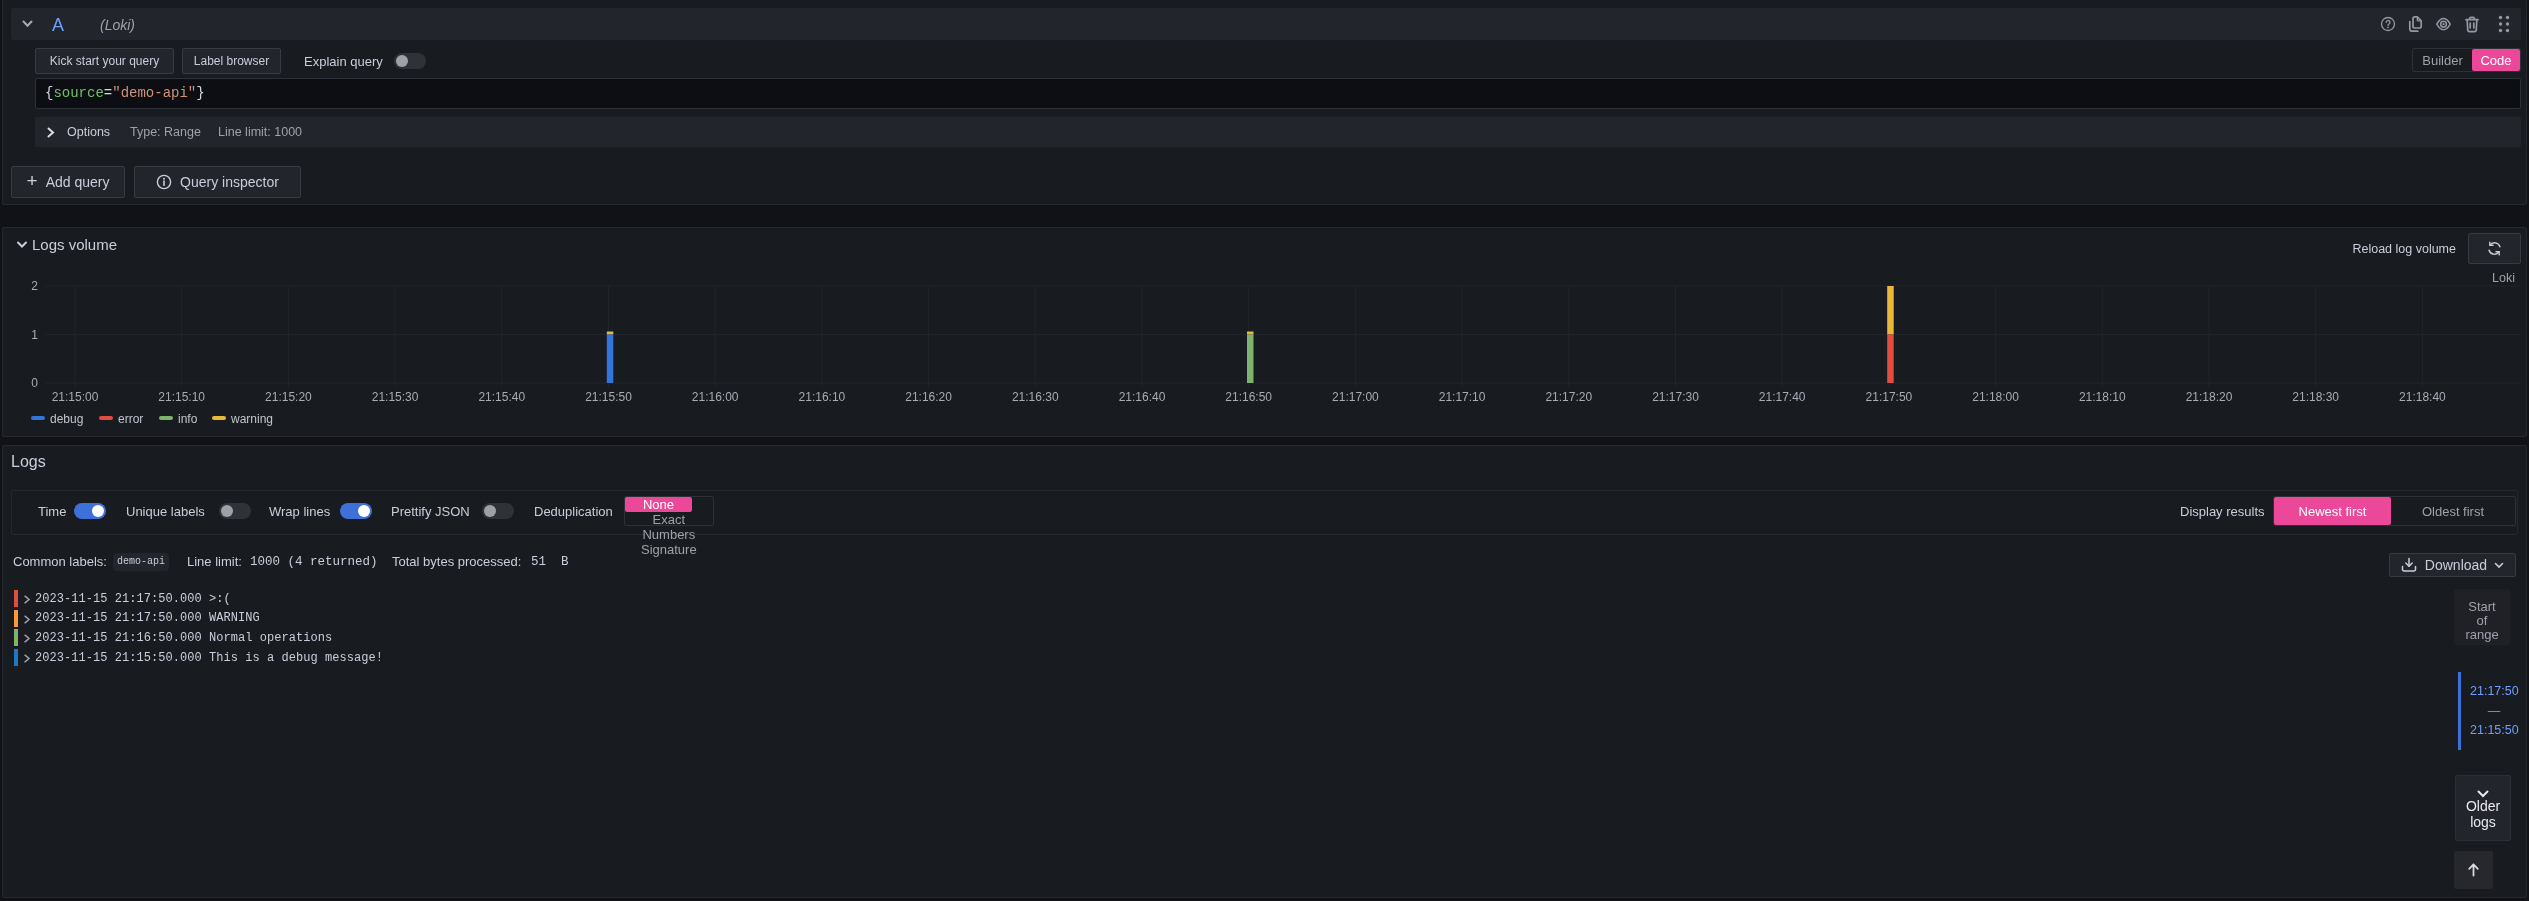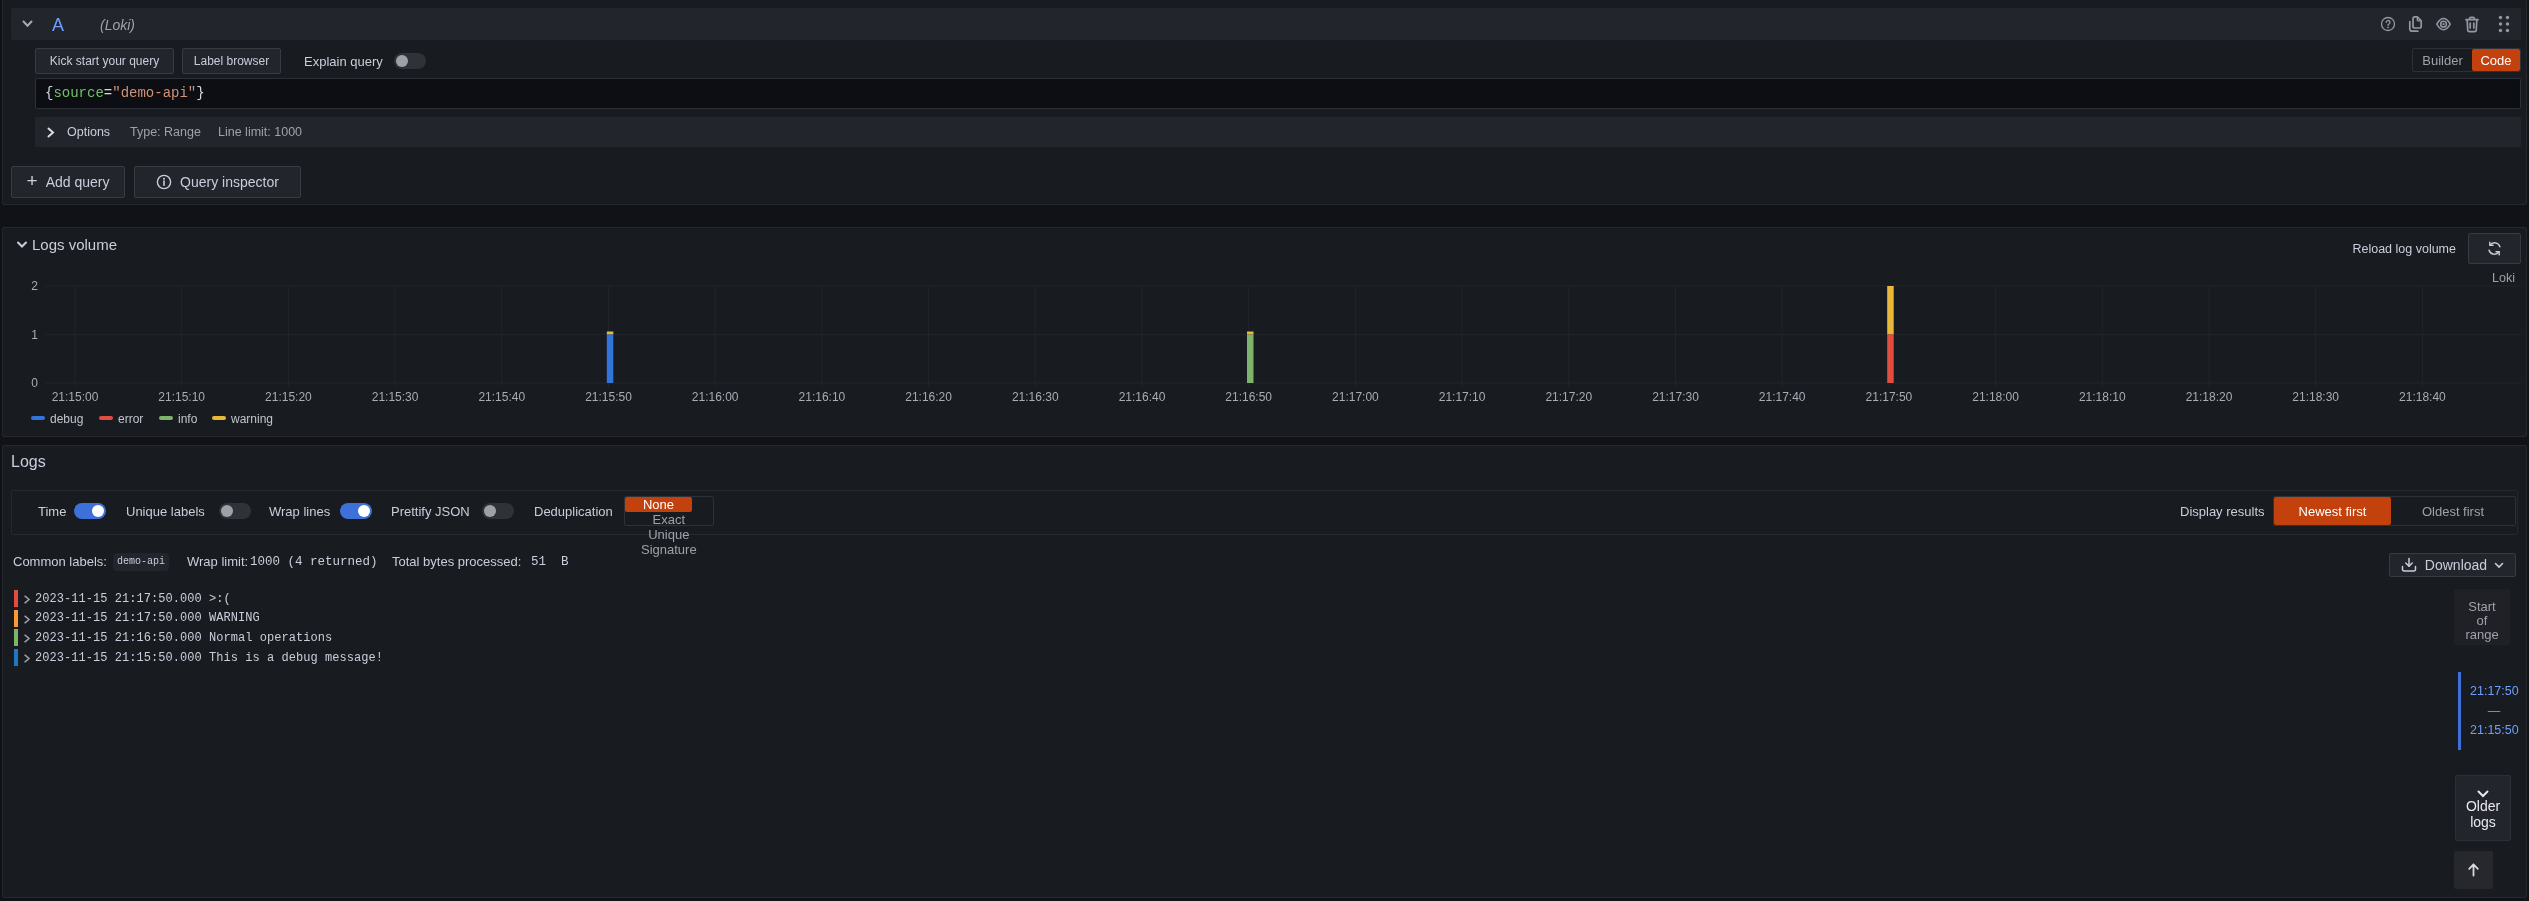--- a/index.html
+++ b/index.html
@@ -4,21 +4,21 @@
 <style>
 * { margin:0; padding:0; box-sizing:border-box; }
 html,body { width:2529px; height:901px; background:#111217; font-family:"Liberation Sans",sans-serif; color:#ccccdc; overflow:hidden; position:relative; }
 .abs { position:absolute; }
 .mono { font-family:"Liberation Mono",monospace; }
 .panel { position:absolute; left:2px; width:2525px; background:#181b1f; border:1px solid #26282e; border-radius:2px; }
 .hdrbar { position:absolute; background:#22252b; border-radius:2px; }
 .btn { position:absolute; background:#22252b; border:1px solid #383b42; border-radius:2px; color:#ccccdc; display:flex; align-items:center; justify-content:center; }
 .radio { position:absolute; border:1px solid #2e3138; border-radius:2px; display:flex; align-items:stretch; }
 .radio .opt { display:flex; align-items:center; justify-content:center; color:#9fa1ac; font-size:13px; padding:0 16px; }
-.radio .sel { background:#c2410c; border-radius:2px; color:#fff; font-weight:500; }
+.radio .sel { background:#ec4899; border-radius:2px; color:#fff; font-weight:500; }
 .switch { position:absolute; width:32px; height:16px; border-radius:8px; }
 .switch .knob { position:absolute; top:2px; width:12px; height:12px; border-radius:50%; }
 .sw-on { background:#3d71d9; }
 .sw-on .knob { right:2px; background:#ffffff; }
 .sw-off { background:#2f3239; }
 .sw-off .knob { left:2px; background:#9da1a8; }
 .lbl { position:absolute; font-size:13px; color:#ccccdc; font-weight:500; white-space:nowrap; }
 .dim { color:#9fa1ac; font-weight:400; }
 svg { display:block; }
 </style>
@@ -231,32 +231,32 @@
     <div class="knob"></div>
   </div>
 <div class="lbl" style="left:391px; top:504px;">Prettify JSON</div>
 <div class="switch sw-off" style="left:482px; top:503px;">
     <div class="knob"></div>
   </div>
 <div class="lbl" style="left:534px; top:504px;">Deduplication</div>
 <div class="radio" style="left:624px; top:496px; height:30px;flex-direction:column;">
   <div class="opt sel" style="width:67px;">None</div>
   <div class="opt">Exact</div>
-  <div class="opt">Unique</div>
+  <div class="opt">Numbers</div>
   <div class="opt">Signature</div>
 </div>
 <div class="lbl" style="left:2180px; top:504px; font-weight:400;">Display results</div>
 <div class="radio" style="left:2273px; top:496px; height:30px; width:243px;">
   <div class="opt sel" style="width:117px;">Newest first</div>
   <div class="opt" style="flex:1;">Oldest first</div>
 </div>
 
 <div class="lbl" style="left:13px; top:554px; font-weight:400;">Common labels:</div>
 <div class="abs mono" style="left:113px; top:553px; height:18px; padding:2.5px 4px; background:#22252b; border-radius:4px; font-size:10px; color:#ccccdc;">demo-api</div>
-<div class="lbl" style="left:187px; top:554px; font-weight:400;">Wrap limit:</div>
+<div class="lbl" style="left:187px; top:554px; font-weight:400;">Line limit:</div>
 <div class="abs mono" style="left:250px; top:555px; font-size:12.5px;">1000 (4 returned)</div>
 <div class="lbl" style="left:392px; top:554px; font-weight:400;">Total bytes processed:</div>
 <div class="abs mono" style="left:531px; top:555px; font-size:12.5px;">51&nbsp;&nbsp;B</div>
 
 <div class="btn" style="left:2389px; top:553px; width:127px; height:24px; font-size:14px; font-weight:500;"><svg style="margin-right:8px;" width="16" height="16" viewBox="0 0 16 16">
       <path d="M8 1.5 V9" stroke="#ccccdc" stroke-width="1.5" stroke-linecap="round"></path>
       <path d="M4.8 6 L8 9.2 L11.2 6" stroke="#ccccdc" stroke-width="1.5" fill="none" stroke-linecap="round" stroke-linejoin="round"></path>
       <path d="M1.5 9.5 V12.5 a1.5 1.5 0 0 0 1.5 1.5 H13 a1.5 1.5 0 0 0 1.5 -1.5 V9.5" stroke="#ccccdc" stroke-width="1.5" fill="none" stroke-linecap="round"></path>
     </svg>Download<svg style="margin-left:7px;" width="10" height="7" viewBox="0 0 10 7">
       <path d="M1.5 1.5 L5 5 L8.5 1.5" stroke="#ccccdc" stroke-width="1.6" fill="none" stroke-linecap="round"></path>

